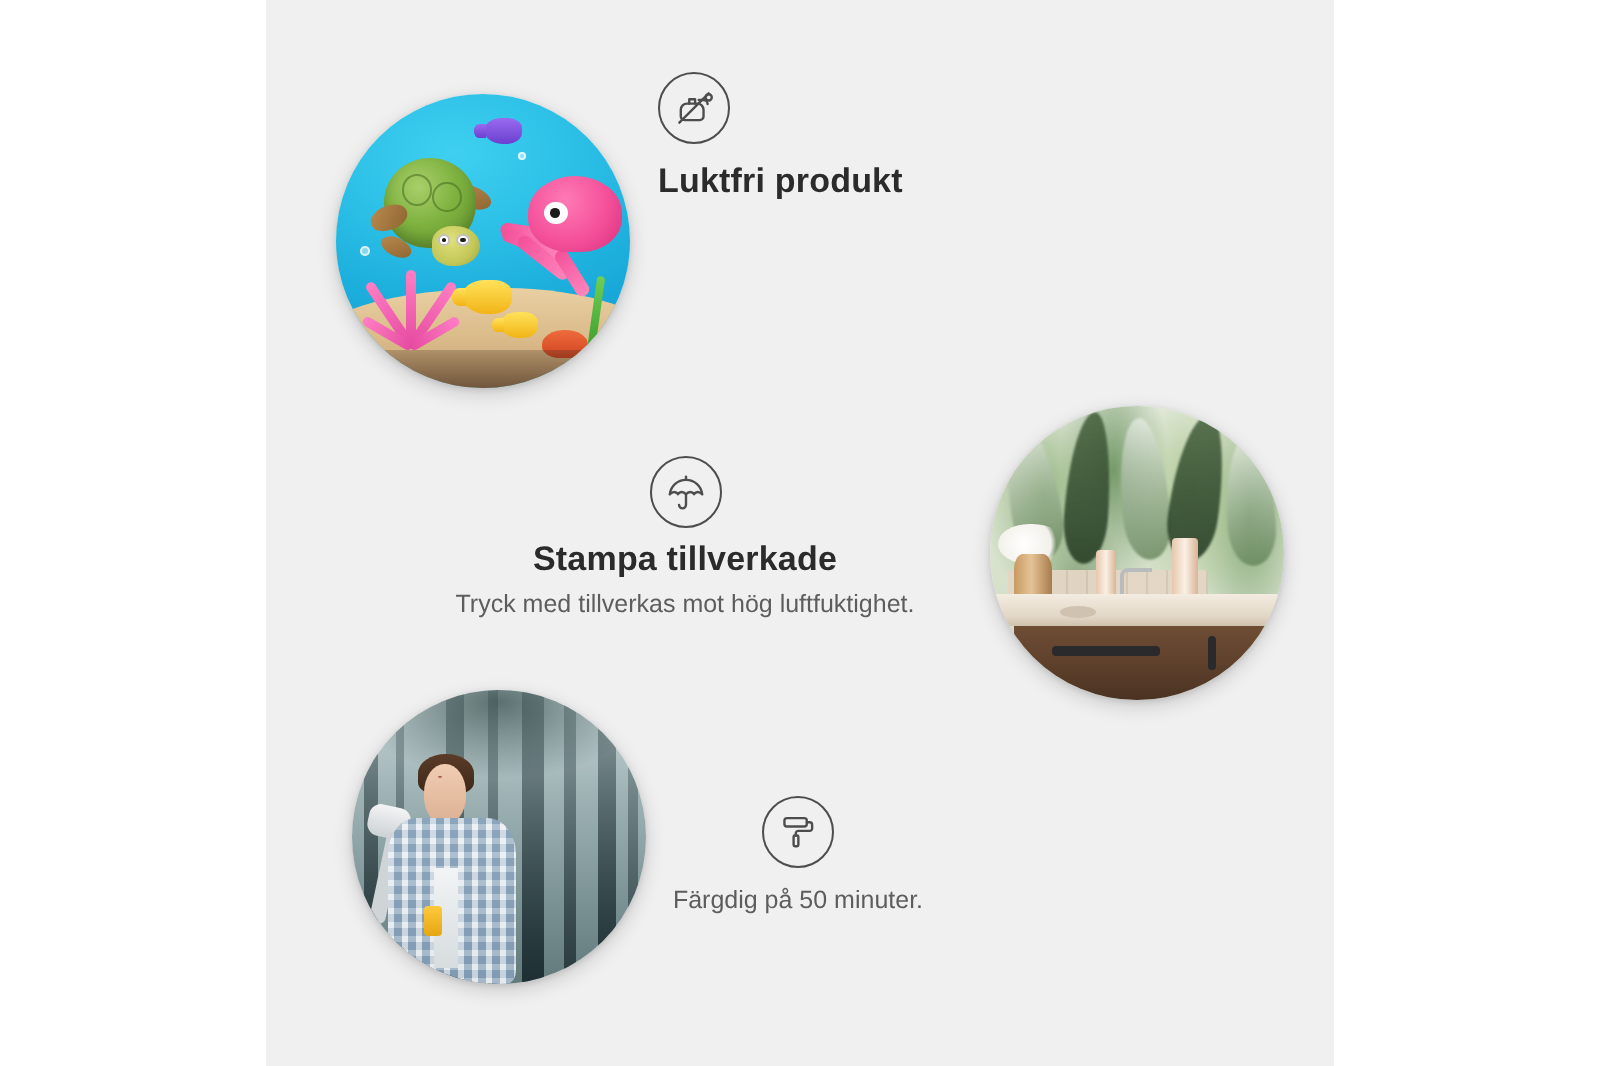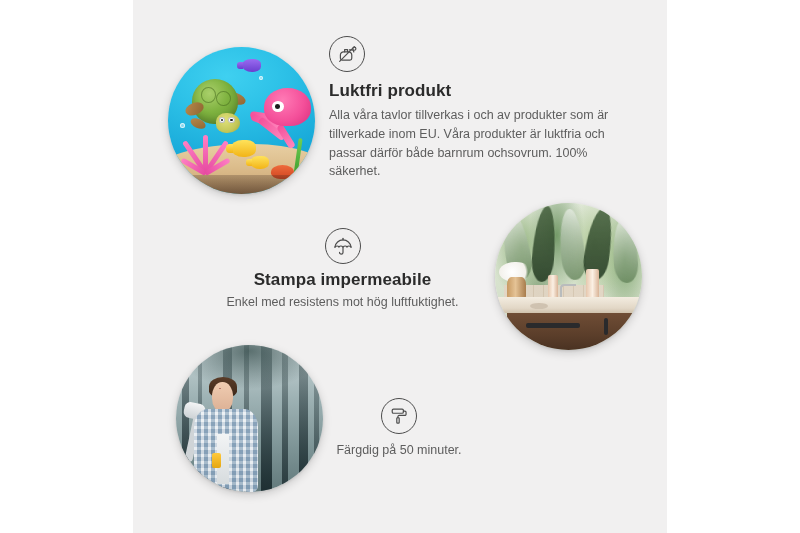--- a/index.html
+++ b/index.html
@@ -403,34 +403,33 @@
     <div class="icon-circle">
       <svg width="22" height="22" viewBox="0 0 24 24" fill="none" stroke="#4d4d4d" stroke-width="1.3" stroke-linecap="round" stroke-linejoin="round">
         <path d="M8.2 9.6h5.6a3.4 3.4 0 0 1 3.4 3.4v3.6a2 2 0 0 1-2 2H6.8a2 2 0 0 1-2-2V13a3.4 3.4 0 0 1 3.4-3.4z"></path>
         <path d="M9.4 9.6V7.2h3.2v2.4"></path>
         <path d="M14.6 7.6h2.6a2.2 2.2 0 0 1 2.2 2.2"></path>
         <circle cx="20" cy="6.2" r="1.7"></circle>
         <path d="M4 20 20 4"></path>
       </svg>
     </div>
     <div class="f-title">Luktfri produkt</div>
-    <div class="f-desc">Alla våra tavlor tillverkas i och av produkter som är tillverkade inom EU. Våra produkter är luktfria och passar därför både barnrum ochsovrum. 100% säkerhet.</div>
   </div>
 
   <div class="feature" id="feature-waterproof">
     <div class="icon-circle">
       <svg width="22" height="22" viewBox="0 0 24 24" fill="none" stroke="#4d4d4d" stroke-width="1.3" stroke-linecap="round" stroke-linejoin="round">
         <path d="M3.2 13.2A8.8 8.8 0 0 1 12 5.4a8.8 8.8 0 0 1 8.8 7.8"></path>
         <path d="M3.2 13.2c1.5-1.6 3.4-1.6 4.4 0 1-1.6 3-1.6 4.4 0 1.4-1.6 3.4-1.6 4.4 0 1-1.6 2.9-1.6 4.4 0"></path>
         <path d="M12 13.2V19a1.9 1.9 0 0 1-3.8 0"></path>
         <path d="M12 5.4V3.6"></path>
       </svg>
     </div>
-    <div class="f-title">Stampa impermeabile</div>
-    <div class="f-desc">Enkel med resistens mot hög luftfuktighet.</div>
+    <div class="f-title">Stampa tillverkade</div>
+    <div class="f-desc">Tryck med tillverkas mot hög luftfuktighet.</div>
   </div>
 
   <div class="photo" id="photo-bathroom">
     <div class="inner">
       <div class="bath-wall"></div>
       <div class="bath-leaf l1"></div>
       <div class="bath-leaf l2 dark"></div>
       <div class="bath-leaf l3"></div>
       <div class="bath-leaf l4 dark"></div>
       <div class="bath-leaf l5"></div>

